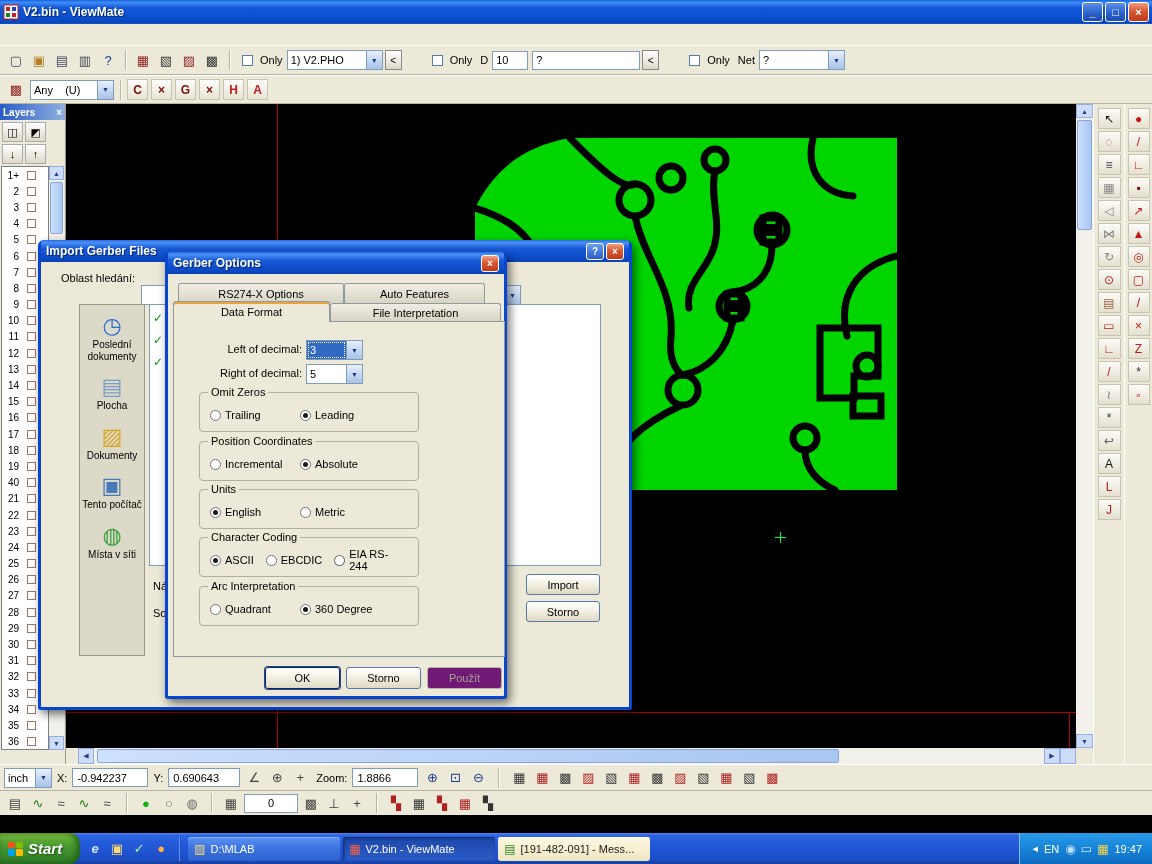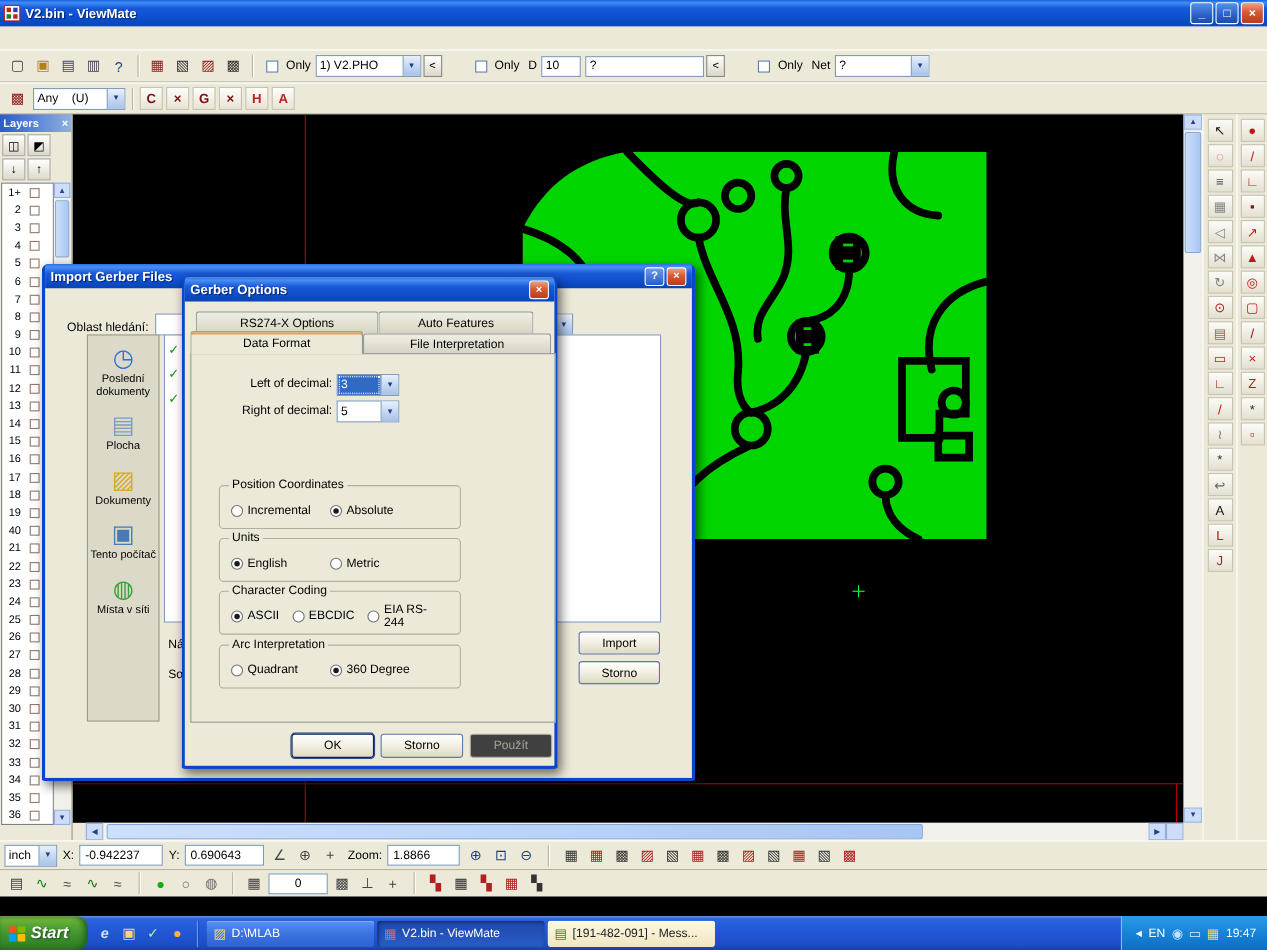--- a/index.html
+++ b/index.html
@@ -125,21 +125,21 @@
 .glegend{position:absolute;top:-7px;left:8px;background:#ece9d8;padding:0 3px}
 .gopts{display:flex;align-items:center;height:100%;padding:6px 0 0 10px}
 .gopt{display:inline-flex;align-items:center;gap:4px}
 .two .gopt:first-child{width:90px}
 .three .gopt{margin-right:12px}
 .radio{width:11px;height:11px;border:1px solid #707070;border-radius:50%;background:#fff;position:relative;display:inline-block}
 .radio[data-checked="true"]::after{content:"";position:absolute;left:2px;top:2px;width:5px;height:5px;border-radius:50%;background:#1a1a1a}
 .combo-sel .combo-val{background:#316ac5;color:#fff;outline:1px dotted #fff;outline-offset:-2px}
 .xpbtn{width:75px;height:22px;border:1px solid #5a7aa8;border-radius:3px;background:linear-gradient(#fff,#f4f1e4 45%,#dfd8c4);font-size:11px;display:flex;align-items:center;justify-content:center;font-family:inherit}
 .xpbtn.default{border-color:#0a246a;box-shadow:0 0 0 1px #2a4a7a}
-.xpbtn[disabled]{color:#a6a294;border-color:#b8b4a4;background:#404040;box-shadow:none}
+.xpbtn[disabled]{color:#a6a294;border-color:#b8b4a4;background:#701a75;box-shadow:none}
 .glyph{pointer-events:none}
 </style>
 </head>
 <body>
 
 <div id="screen">
 
   <div id="titlebar">
     <span class="appicon">
       <svg width="16" height="16">
@@ -720,21 +720,21 @@
   <div id="blackstrip"></div>
 
   <div id="import-dialog" class="xp-dialog">
     <div class="xp-titlebar">
       <span>Import Gerber Files</span>
       <span class="tb-btns">
         <button class="tbtn-win">?</button>
         <button class="tbtn-win close">×</button>
       </span>
     </div>
-    <span style="left:20px;top:52px">Oblast hledání:</span>
+    <span style="left:20px;top:32px">Oblast hledání:</span>
     <span class="combo" style="left:100px;top:45px;width:380px;position:absolute">
       <span class="combo-val"></span>
       <span class="combo-btn"></span>
     </span>
     <div class="places">
         <div class="place">
         <span class="place-ico" style="color: rgb(42, 111, 212);">◷</span>
         <span class="place-label">Poslední dokumenty</span>
       </div>
         <div class="place">
@@ -788,20 +788,33 @@
       <span class="combo combo-sel" style="left:132px;top:18px;width:57px;position:absolute">
         <span class="combo-val">3</span>
         <span class="combo-btn"></span>
       </span>
       <span class="fld-label" style="left:26px;top:45px">Right of decimal:</span>
       <span class="combo" style="left:132px;top:42px;width:57px;position:absolute">
         <span class="combo-val">5</span>
         <span class="combo-btn"></span>
       </span>
 
+      <div class="gbox" style="top:70px">
+        <span class="glegend">Omit Zeros</span>
+        <div class="gopts two">
+            <span class="gopt">
+              <span class="radio" data-checked="false"></span>
+              <span>Trailing</span>
+            </span>
+            <span class="gopt">
+              <span class="radio" data-checked="true"></span>
+              <span>Leading</span>
+            </span>
+          </div>
+      </div>
       <div class="gbox" style="top:119px">
         <span class="glegend">Position Coordinates</span>
         <div class="gopts two">
             <span class="gopt">
               <span class="radio" data-checked="false"></span>
               <span>Incremental</span>
             </span>
             <span class="gopt">
               <span class="radio" data-checked="true"></span>
               <span>Absolute</span>

